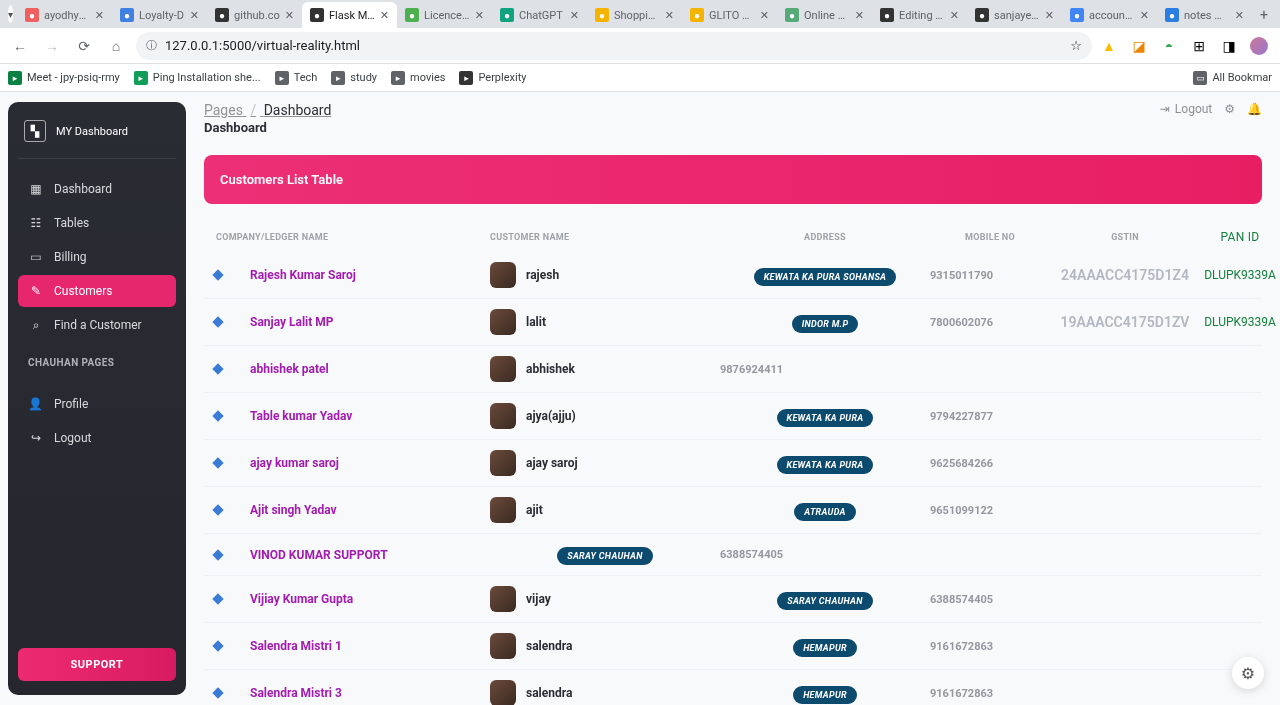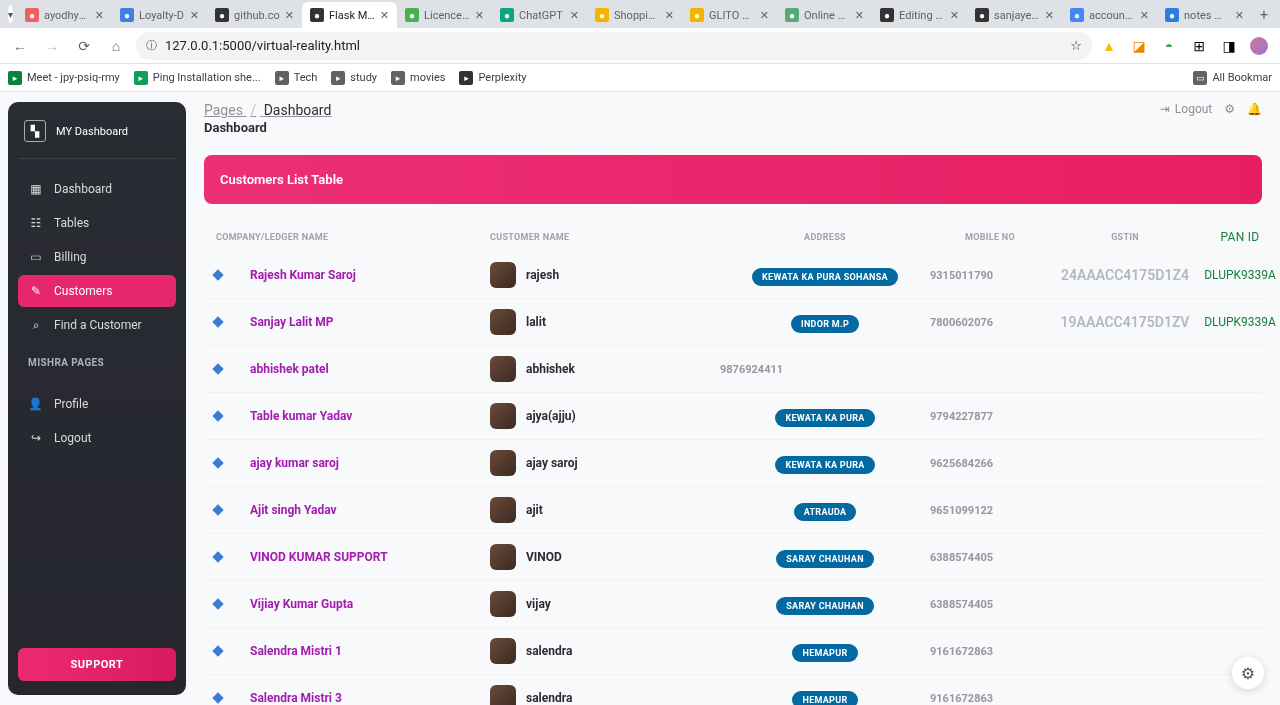--- a/index.html
+++ b/index.html
@@ -56,21 +56,21 @@
 .thead .c1{ grid-column: 1 / span 2; padding-left: 6px;}
 .thead .mob, .thead .gst, .thead .pan { text-align:center;}
 .thead .addr{ text-align:center;}
 .trow { padding: 10px 6px; border-bottom: 1px solid #eef0f3; }
 .diamond { width: 16px; height: 16px; }
 .diamond svg { display:block; }
 .company { font-size: 12px; font-weight: 700; color: #a21caf; padding-left: 10px;}
 .cust { display: flex; align-items: center; gap: 10px; }
 .avatar { width: 26px; height: 26px; border-radius: 6px; background: linear-gradient(135deg,#6b4a3a,#3a2a22); display:inline-block;}
 .cust-name { font-size: 12px; font-weight: 700; color: #2b2d34; }
-.badge { display:inline-block; background: #0369a1; color: #fff; font-size: 9px; font-weight: 700; padding: 4px 10px; border-radius: 10px; letter-spacing:.3px; text-align:center;}
+.badge { display:inline-block; background: #0c4a6e; color: #fff; font-size: 9px; font-weight: 700; padding: 4px 10px; border-radius: 10px; letter-spacing:.3px; text-align:center;font-style:italic;}
 .addr-cell{ text-align:center;}
 .mobile { font-size: 11px; font-weight: 700; color: #9497a0; text-align:left;}
 .gstin { font-size: 14px; font-weight: 600; color: #b2b7c2; text-align: center; }
 .pan { font-size: 12px; font-weight: 400; color: #15803d; text-align: center; }
 
 .float-gear { position: fixed; right: 16px; bottom: 16px; width: 32px; height: 32px; background: #fff; border-radius: 50%; box-shadow: 0 2px 8px rgba(0,0,0,.15); display: flex; align-items: center; justify-content: center; cursor: pointer; color:#555;}
 
 
 .main::-webkit-scrollbar { width: 0; }
 </style>
@@ -232,21 +232,21 @@
         </div>
         <div class="nav-item active">
           <span class="nicon">✎</span>
           <span>Customers</span>
         </div>
         <div class="nav-item">
           <span class="nicon">⌕</span>
           <span>Find a Customer</span>
         </div>
       </div>
-    <div class="section-label">MISHRA PAGES</div>
+    <div class="section-label">CHAUHAN PAGES</div>
     <div class="nav" id="nav-account">
         <div class="nav-item">
           <span class="nicon">👤</span>
           <span>Profile</span>
         </div>
         <div class="nav-item">
           <span class="nicon">↪</span>
           <span>Logout</span>
         </div>
       </div>
@@ -382,24 +382,20 @@
     <div class="gstin"></div>
     <div class="pan"></div>
           </div>
           <div class="trow">
     <div class="diamond">
               <svg viewBox="0 0 16 16">
                 <rect x="4" y="4" width="8" height="8" fill="#3a7bd5" transform="rotate(45 8 8)"></rect>
               </svg>
             </div>
     <div class="company">VINOD KUMAR SUPPORT</div>
-    <div class="cust">
-      <span class="avatar"></span>
-      <span class="cust-name">VINOD</span>
-    </div>
     <div class="addr-cell"><span class="badge">SARAY CHAUHAN</span></div>
     <div class="mobile">6388574405</div>
     <div class="gstin"></div>
     <div class="pan"></div>
           </div>
           <div class="trow">
     <div class="diamond">
               <svg viewBox="0 0 16 16">
                 <rect x="4" y="4" width="8" height="8" fill="#3a7bd5" transform="rotate(45 8 8)"></rect>
               </svg>

